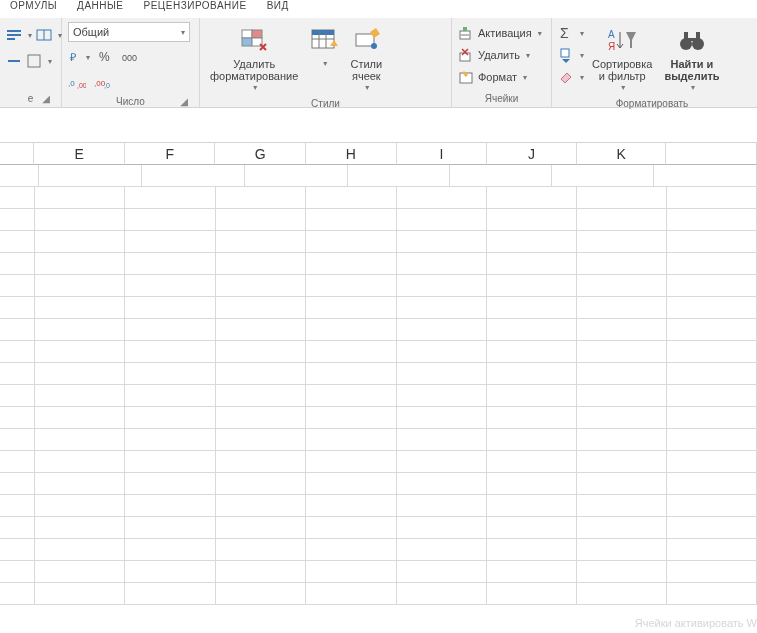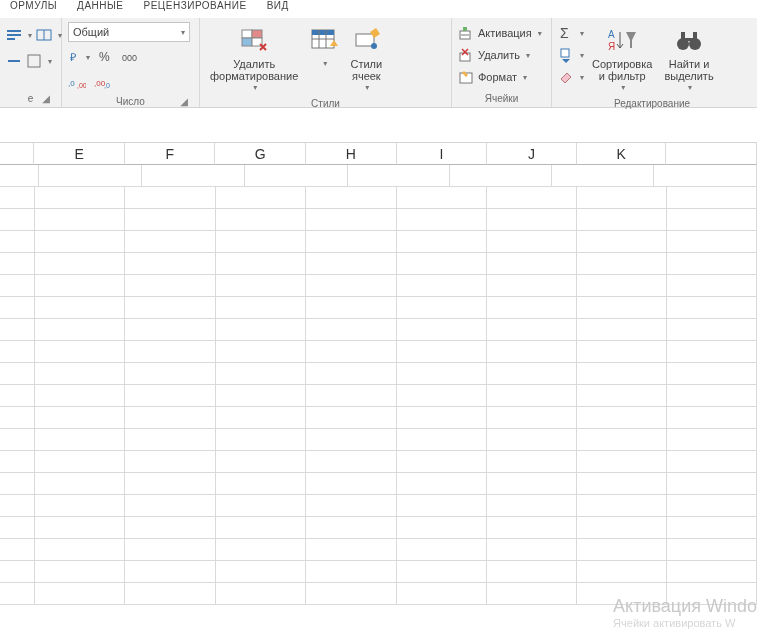--- a/index.html
+++ b/index.html
@@ -358,26 +358,26 @@
       <div class="big-btn">
         <div class="icon-slot">
           <svg width="32" height="30">
               <circle cx="10" cy="18" r="6" fill="#555"></circle>
               <circle cx="22" cy="18" r="6" fill="#555"></circle>
               <rect x="8" y="6" width="4" height="8" fill="#555"></rect>
               <rect x="20" y="6" width="4" height="8" fill="#555"></rect>
               <rect x="12" y="12" width="8" height="3" fill="#555"></rect>
             </svg>
         </div>
-        <div class="lbl" style="white-space:pre-line;">Найти и
+        <div class="lbl" style="white-space:pre-line;font-weight:bold;">Найти и
 выделить</div>
         <span class="dd">▾</span>
       </div>
     </div>
-    <div class="group-label">Редактирование</div>
+    <div class="group-label">Форматировать</div>
   </div>
 </div>
 
 <div class="sheet">
   <div class="col-headers">
       <div class="col-h" style="width: 39px;"></div>
       <div class="col-h" style="width: 103px;">E</div>
       <div class="col-h" style="width: 103px;">F</div>
       <div class="col-h" style="width: 103px;">G</div>
       <div class="col-h" style="width: 103px;">H</div>
@@ -603,15 +603,14 @@
         <div class="cell" style="width: 103px;"></div>
         <div class="cell" style="width: 103px;"></div>
         <div class="cell" style="width: 102px;"></div>
         <div class="cell" style="width: 102px;"></div>
         <div class="cell" style="width: 103px;"></div>
       </div>
     </div>
 </div>
 
 <div class="watermark">
-  <div>Активация Windo</div>
   <div class="sub">Ячейки активировать  W</div>
 </div>
 
 </body></html>

